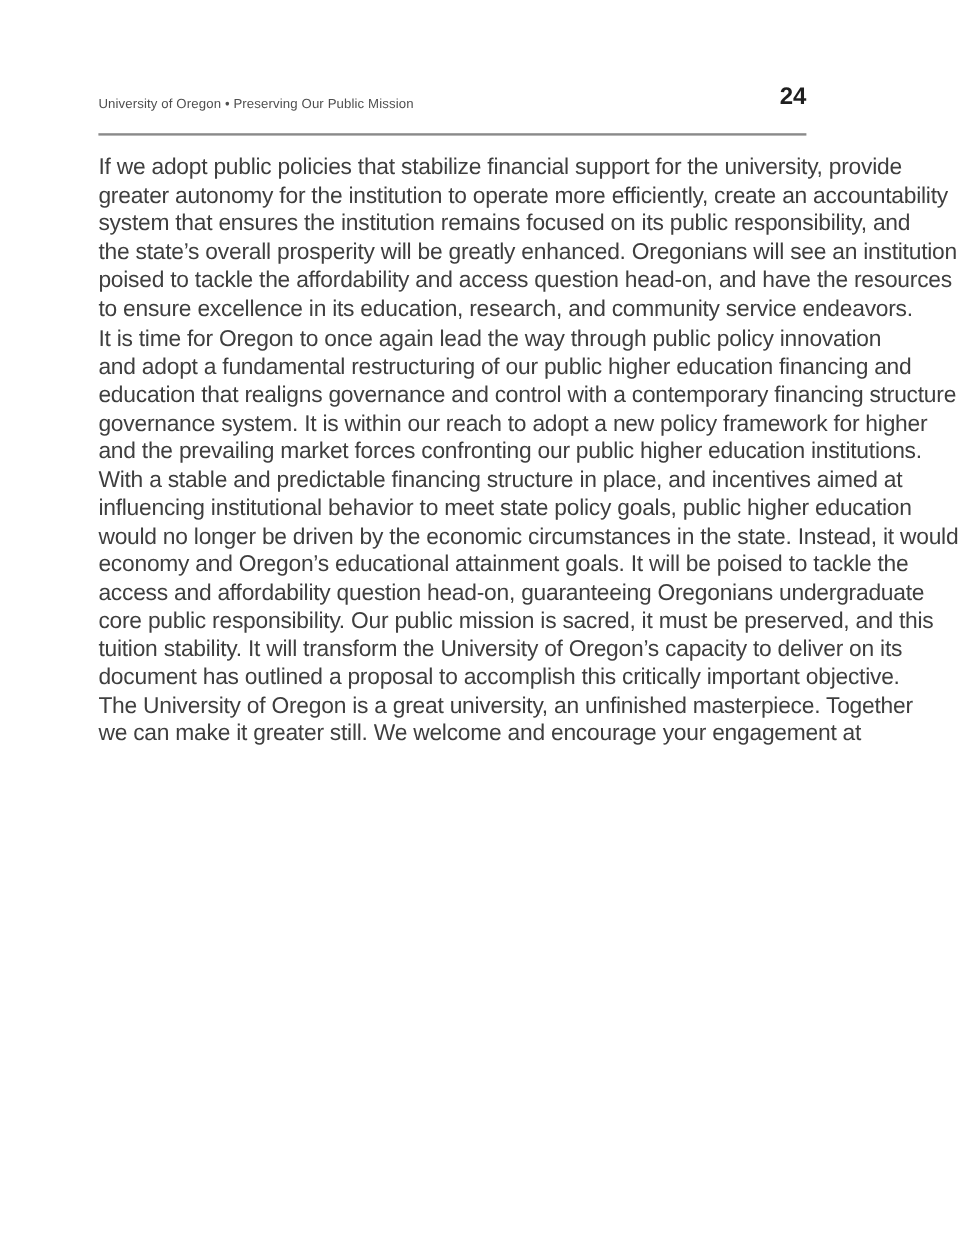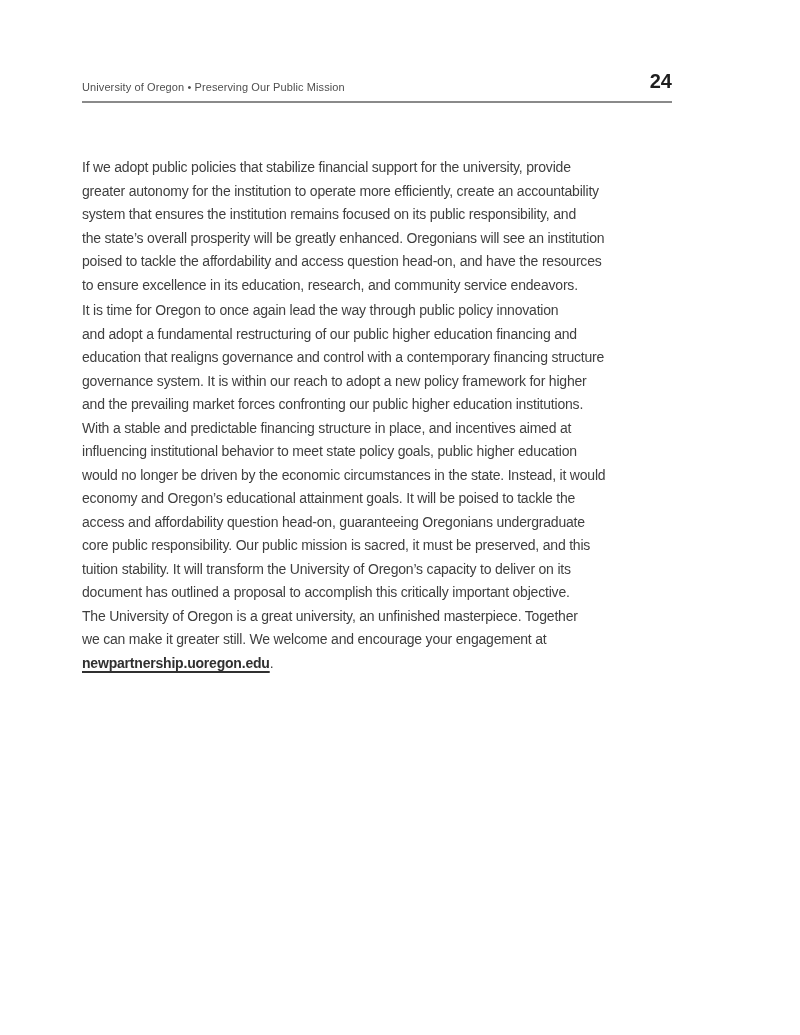--- a/index.html
+++ b/index.html
@@ -16,40 +16,40 @@
     overflow: hidden;
   }
   .header {
     position: absolute;
     left: 82px;
     right: 128px;
     top: 70px;
     display: flex;
     justify-content: space-between;
     align-items: flex-end;
-    padding-bottom: 8px;
+    padding-bottom: 18px;
     border-bottom: 2px solid var(--rule_color, #8a8a8a);
     gap: 32px;
   }
   .header-left {
     font-size: 11px;
     color: var(--header_text_color, #4f4f4f);
     letter-spacing: 0.1px;
   }
   .page-number {
     font-size: 20px;
     font-weight: 700;
     color: var(--page_number_color, #1f1f1f);
   }
   .content {
     position: absolute;
     left: 82px;
-    top: 156px;
+    top: 128px;
     width: 592px;
-    font-size: 14px;
+    font-size: 19px;
     line-height: 23.5px;
     letter-spacing: -0.2px;
     color: var(--text_color, #3f3f3f);
   }
   .paragraph { margin: 0; }
   .paragraph.para2 { margin-top: 2px; }
   .line { white-space: nowrap; }
   .link {
     font-weight: 700;
     color: var(--link_color, #303030);
@@ -90,18 +90,15 @@
         <div class="line">would no longer be driven by the economic circumstances in the state. Instead, it would</div>
         <div class="line">economy and Oregon’s educational attainment goals. It will be poised to tackle the</div>
         <div class="line">access and affordability question head-on, guaranteeing Oregonians undergraduate</div>
         <div class="line">core public responsibility. Our public mission is sacred, it must be preserved, and this</div>
         <div class="line">tuition stability. It will transform the University of Oregon’s capacity to deliver on its</div>
         <div class="line">document has outlined a proposal to accomplish this critically important objective.</div>
         <div class="line">The University of Oregon is a great university, an unfinished masterpiece. Together</div>
         <div class="line">we can make it greater still. We welcome and encourage your engagement at</div>
       </div>
 
-    <div class="line">
-      <a class="link" href="#">newpartnership.uoregon.edu</a><span>.</span>
-    </div>
   </div>
 
 </div>
 
 </body></html>

